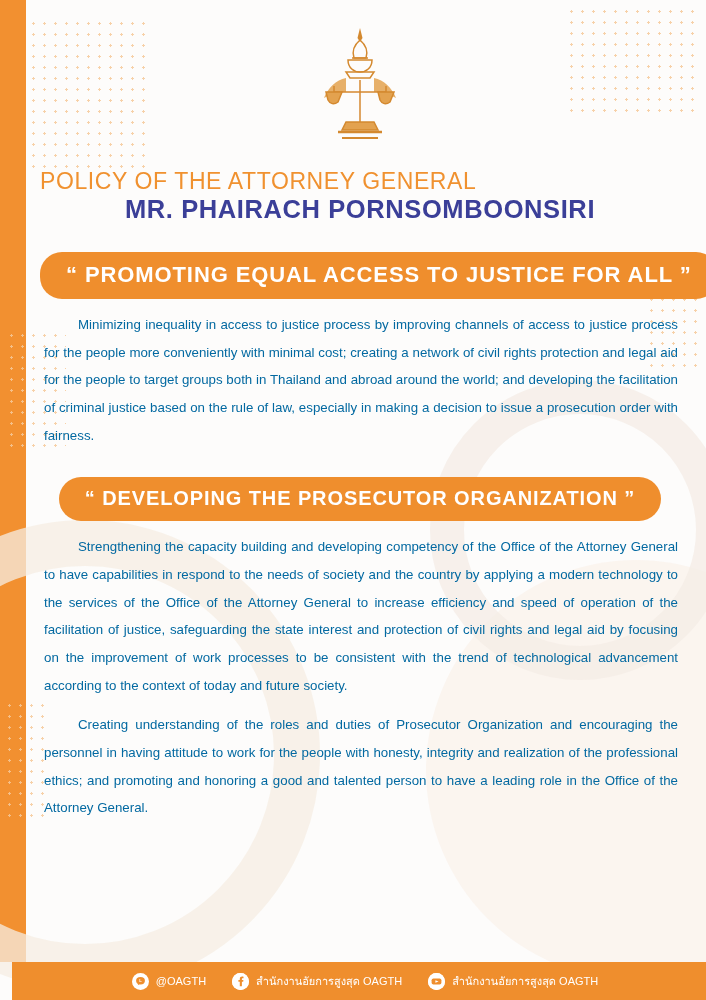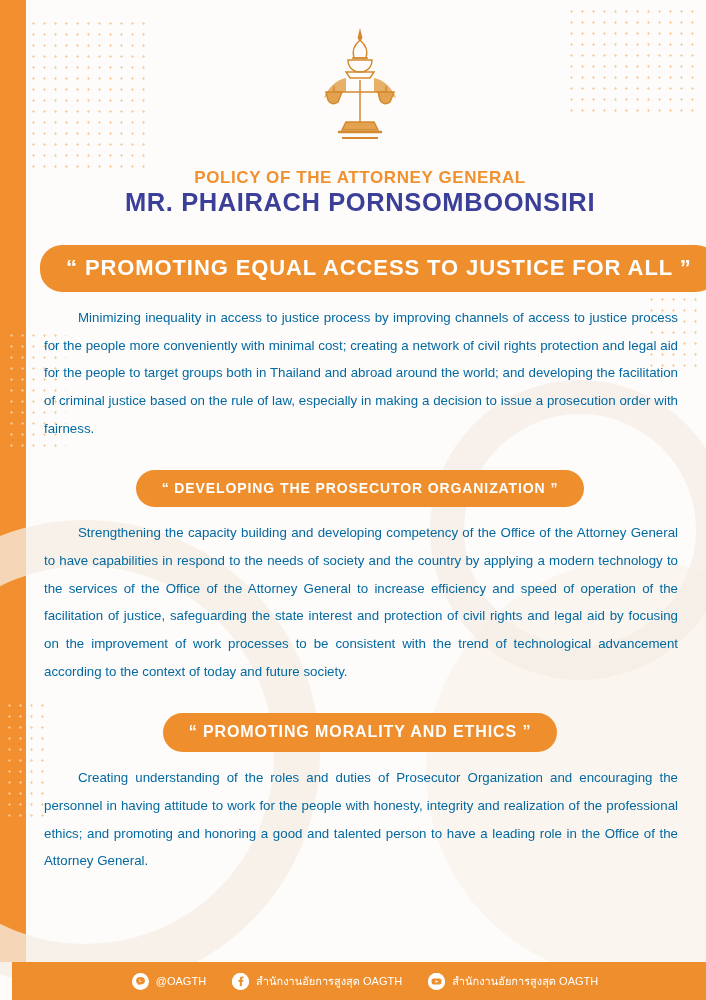--- a/index.html
+++ b/index.html
@@ -75,24 +75,23 @@
   }
   .emblem {
     display: inline-block;
     width: 96px; height: 120px;
     position: relative;
   }
   .emblem svg { display: block; }
 
   
   .title-main {
-    text-align: center;
     color: #f0912f;
-    font-size: 17px;
-    font-weight: bold;
+    font-size: 23px;
+    font-weight: normal;
     letter-spacing: .6px;
     margin-top: 18px;
   }
   .title-sub {
     text-align: center;
     color: #3b3f98;
     font-size: 25.5px;
     font-weight: bold;
     letter-spacing: .6px;
   }
@@ -103,21 +102,21 @@
     display: inline-block;
     background: #ef8e2d;
     color: #ffffff;
     font-weight: bold;
     font-size: 22px;
     letter-spacing: .9px;
     padding: 10px 26px 11px;
     border-radius: 22px;
     white-space: nowrap;
   }
-  .pill.p2 { font-size: 14px; }
+  .pill.p2 { font-size: 20px; }
   .pill.p3 { font-size: 16px; }
 
   
   .para {
     color: #0369a1;
     font-size: 13.3px;
     line-height: 2.08;
     text-align: justify;
     text-justify: inter-word;
     margin: 12px 2px 0 4px;
@@ -218,23 +217,20 @@
     <div class="pill-row">
       <span class="pill p1">“ PROMOTING  EQUAL  ACCESS  TO  JUSTICE FOR  ALL ”</span>
     </div>
     <p class="para"><span class="indent"></span><span>Minimizing inequality in access to justice process by improving channels of access to justice process for the people more conveniently with minimal cost; creating a network of civil rights protection and legal aid for the people to target groups both in Thailand and abroad around the world; and developing the facilitation of criminal justice based on the rule of law, especially in making a decision to issue a prosecution order with fairness.</span></p>
 
     <div class="pill-row">
       <span class="pill p2">“ DEVELOPING  THE  PROSECUTOR  ORGANIZATION ”</span>
     </div>
     <p class="para"><span class="indent"></span><span>Strengthening the capacity building and developing competency of the Office of the Attorney General  to have capabilities in respond to the needs of society and the country by applying a modern technology to the services of the Office of the Attorney General to increase efficiency and speed of operation of the facilitation of justice, safeguarding the state interest and protection of civil rights and legal aid by focusing on the improvement of work processes to be consistent with the trend of technological advancement according to the context of today and future society.</span></p>
 
-    <div class="pill-row">
-      <span class="pill p3">“ PROMOTING  MORALITY  AND  ETHICS ”</span>
-    </div>
     <p class="para"><span class="indent"></span><span>Creating understanding of the roles and duties of Prosecutor Organization and encouraging the personnel in having attitude to work for the people with honesty, integrity and realization of the professional ethics; and promoting and honoring a good and talented person to have a leading role in the Office of the Attorney General.</span></p>
 
     <div class="slogan">
     </div>
 
   </div>
 
   <div class="footer">
 
     <div class="f-item">

